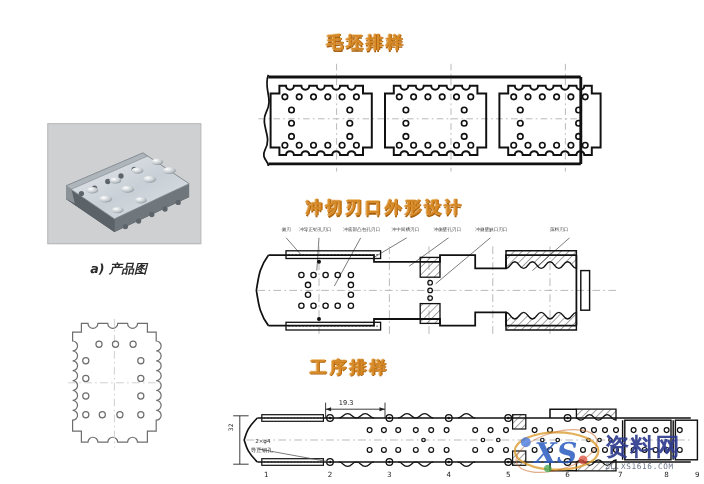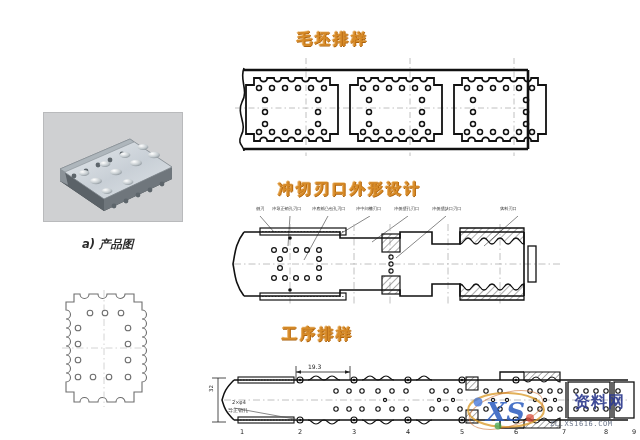--- a/index.html
+++ b/index.html
@@ -79,27 +79,26 @@
   }
   .wm-text {
     font-size: 7px;
     color: #5f6a80;
     letter-spacing: .6px;
     font-family: "DejaVu Sans Mono", "Liberation Mono", monospace;
     white-space: nowrap;
     text-align: center;
   }
   .wm-cn {
-    font-size: 16px;
+    font-size: 22px;
     font-weight: 700;
     color: #2f3c8f;
     letter-spacing: 1px;
     white-space: nowrap;
     font-family: "DejaVu Sans", "Liberation Sans", sans-serif;
-    margin-left: 24px;
   }
 </style>
 </head>
 <body>
 
 <div class="sheet">
 
   <div class="abs title" style="left:297px; top:30px; font-size:15px;">毛坯排样</div>
 
   <div class="abs title" style="left:278px; top:180px; font-size:15px;">冲切刃口外形设计</div>

